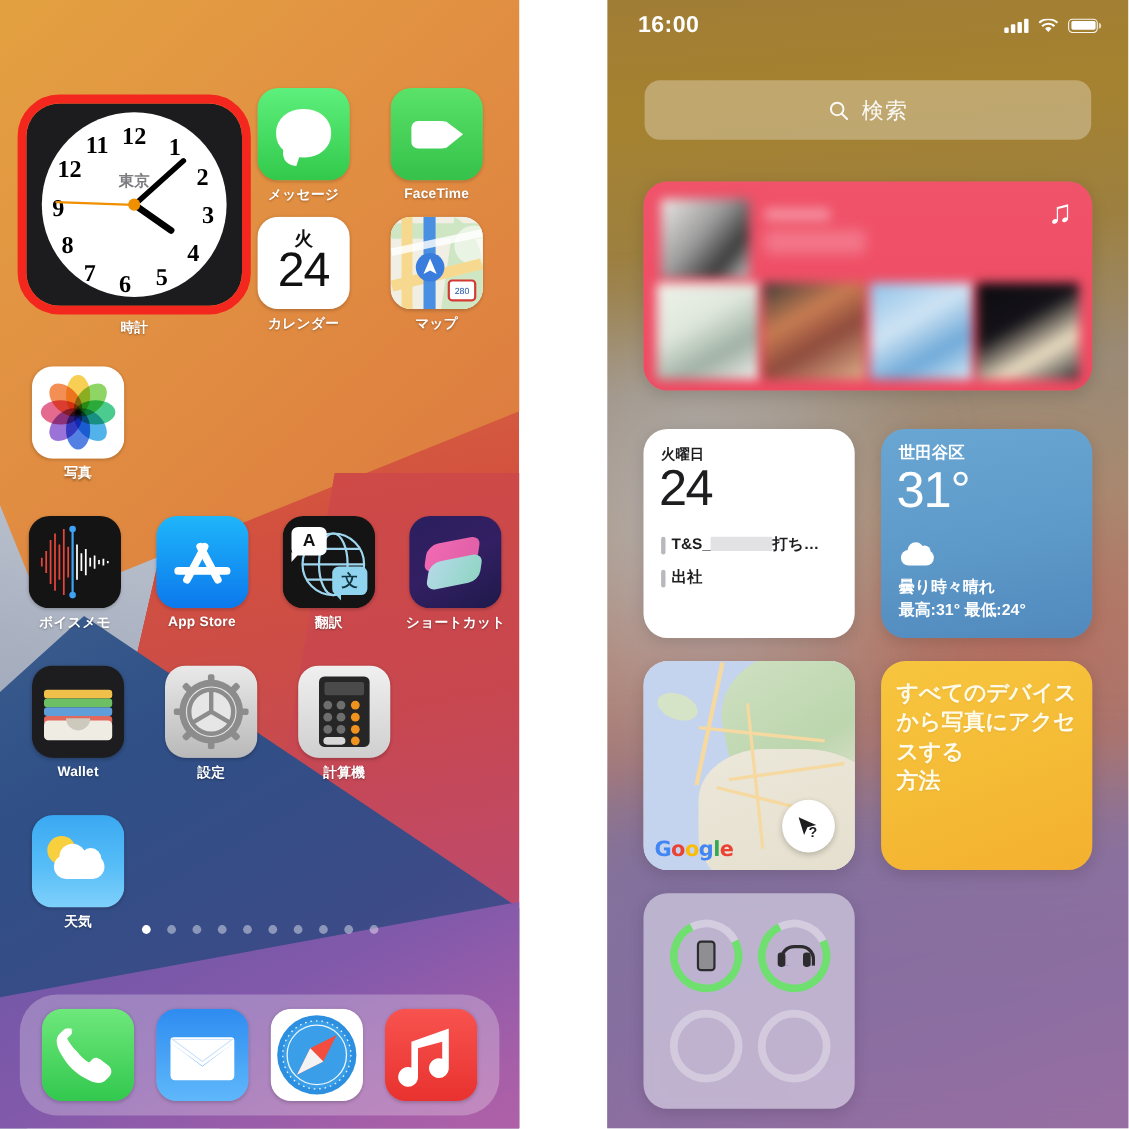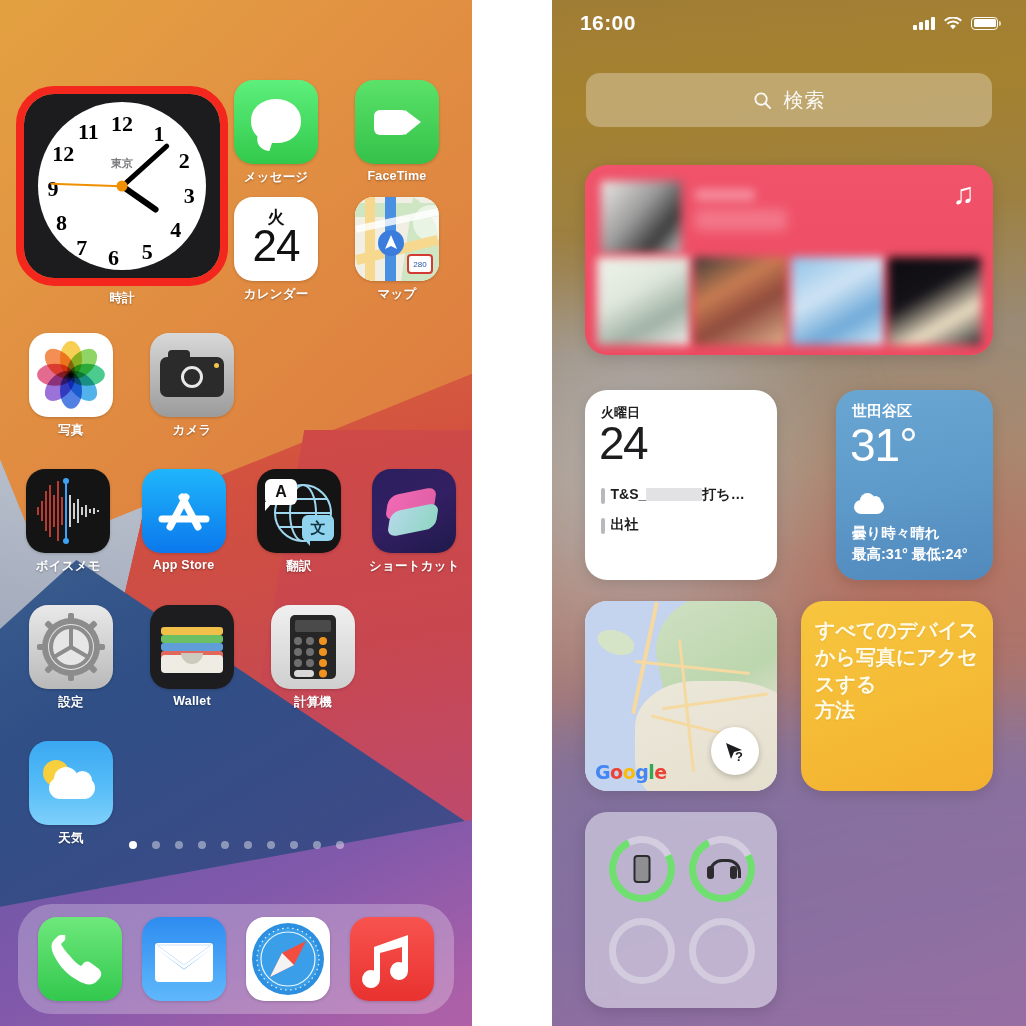--- a/index.html
+++ b/index.html
@@ -105,21 +105,21 @@
   
   .clock-widget { position:absolute; left:16px; top:86px; width:212px; height:200px; z-index:25; }
   .clock-hl { position:absolute; inset:0; border:8px solid #f4271e; border-radius:38px; }
   .clock-body { position:absolute; left:8px; top:8px; right:8px; bottom:8px;
                 background:#1c1c1e; border-radius:30px; overflow:hidden; }
   .clock-face { position:absolute; left:50%; top:50%; transform:translate(-50%,-50%);
                 width:168px; height:168px; border-radius:50%; background:#fff; }
   .cnum { position:absolute; font-size:22px; font-weight:700; color:#000;
           font-family:"Liberation Serif",serif; transform:translate(-50%,-50%); }
   .clock-city { position:absolute; left:50%; top:32%; transform:translateX(-50%);
-                font-size:11px; color:#7c7c80; font-weight:600; white-space:nowrap; }
+                font-size:14px; color:#7c7c80; font-weight:600; white-space:nowrap; }
   .hand { position:absolute; left:50%; top:50%; transform-origin:50% 100%;
           border-radius:3px; }
   .hand-h { width:6px; height:44px; background:#000; margin-left:-3px; margin-top:-44px; }
   .hand-m { width:5px; height:62px; background:#000; margin-left:-2.5px; margin-top:-62px; }
   .hand-s { width:2.4px; height:72px; background:#f09000; margin-left:-1.2px; margin-top:-72px; }
   .pin { position:absolute; left:50%; top:50%; width:11px; height:11px; border-radius:50%;
          background:#f09000; transform:translate(-50%,-50%); }
   .clock-label { position:absolute; left:0; right:0; top:204px; text-align:center;
                  color:#fff; font-size:12.5px; font-weight:600;
                  text-shadow:0 1px 2px rgba(0,0,0,.35); }
@@ -210,21 +210,21 @@
   .w-cal { left:33px; top:390px; width:192px; height:190px; background:#fff; }
   .cal-w-dow { position:absolute; left:16px; top:14px; font-size:13px; font-weight:700; color:#1d1d1f; }
   .cal-w-num { position:absolute; left:14px; top:26px; font-size:46px; font-weight:300;
                color:#1d1d1f; letter-spacing:-1.5px; }
   .cal-ev { position:absolute; left:16px; display:flex; align-items:flex-end; gap:6px; }
   .cal-ev .bar { width:3.5px; height:16px; background:#b9b9bd; border-radius:2px; flex:none; }
   .cal-ev .etxt { font-size:14px; font-weight:700; color:#1d1d1f; white-space:nowrap; }
   .redact { display:inline-block; width:56px; height:13px; background:#e2e2e4;
             vertical-align:-2px; border-radius:1px; }
 
-  .w-weather { right:33px; top:390px; width:157px; height:190px;
+  .w-weather { right:33px; top:390px; width:192px; height:190px;
                background:linear-gradient(170deg,#6aa6d2 0%,#5f9ccb 45%,#5189bd 100%); }
   .wx-city { position:absolute; left:16px; top:12px; font-size:15px; color:#fff; font-weight:600; }
   .wx-temp { position:absolute; left:14px; top:28px; font-size:46px; color:#fff;
              font-weight:200; letter-spacing:-1px; }
   .wx-cloud { position:absolute; left:18px; top:110px; width:30px; height:14px;
               background:#fff; border-radius:9px; }
   .wx-cloud::before{content:"";position:absolute;left:6px;top:-7px;width:15px;height:15px;
               border-radius:50%;background:#fff;}
   .wx-cloud::after{content:"";position:absolute;left:16px;top:-4px;width:11px;height:11px;
               border-radius:50%;background:#fff;}
@@ -382,31 +382,20 @@
             <div class="petal" style="transform:rotate(45deg);background:#7ed04f"></div>
             <div class="petal" style="transform:rotate(90deg);background:#33c47e"></div>
             <div class="petal" style="transform:rotate(135deg);background:#3aa9e8"></div>
             <div class="petal" style="transform:rotate(180deg);background:#3b6fe0"></div>
             <div class="petal" style="transform:rotate(225deg);background:#8d5fd3"></div>
             <div class="petal" style="transform:rotate(270deg);background:#e2557f"></div>
             <div class="petal" style="transform:rotate(315deg);background:#f2803c"></div>
           </div>
             </div>
           <div class="label">写真</div>
-        </div>
-        <div class="cell">
-          <div class="icon-wrap">
-              <div class="ic ic-camera">
-            <div class="cam-hump"></div>
-                <div class="cam-body"></div>
-                <div class="cam-lens"></div>
-                <div class="cam-dot"></div>
-          </div>
-            </div>
-          <div class="label">カメラ</div>
         </div>
       </div>
 
       <div class="row" style="margin-top:30px">
         <div class="cell">
           <div class="icon-wrap">
               <div class="ic ic-voice">
             <svg width="84" height="84" viewBox="0 0 84 84">
               <g stroke="#e4453c" stroke-width="1.6">
                 <line x1="8" y1="42" x2="8" y2="42"></line>
@@ -479,20 +468,33 @@
             <div style="position:absolute;left:18px;top:38px;width:46px;height:26px;border-radius:9px;transform:skewX(-20deg) rotate(-12deg);background:linear-gradient(110deg,#b4d9e8,#8fd6c3);"></div>
           </div>
             </div>
           <div class="label">ショートカット</div>
         </div>
       </div>
 
       <div class="row" style="margin-top:30px">
         <div class="cell">
           <div class="icon-wrap">
+              <div class="ic ic-wallet">
+            <div style="position:absolute;left:11px;top:22px;right:11px;height:8px;border-radius:3px;background:#f0c04a;"></div>
+            <div style="position:absolute;left:11px;top:30px;right:11px;height:8px;border-radius:3px;background:#6dbf63;"></div>
+            <div style="position:absolute;left:11px;top:38px;right:11px;height:8px;border-radius:3px;background:#5f9ed8;"></div>
+            <div style="position:absolute;left:11px;top:46px;right:11px;height:8px;border-radius:3px;background:#e0685c;"></div>
+            <div style="position:absolute;left:11px;top:50px;right:11px;bottom:16px;border-radius:4px;background:#efece3;"></div>
+            <div style="position:absolute;left:31px;top:48px;width:22px;height:11px;border-radius:0 0 11px 11px;background:#cdc9bd;"></div>
+          </div>
+            </div>
+          <div class="label">Wallet</div>
+        </div>
+        <div class="cell">
+          <div class="icon-wrap">
               <div class="ic ic-settings">
             <svg width="84" height="84" viewBox="0 0 84 84">
               <g fill="#8c8c8c">
                 <circle cx="42" cy="42" r="29"></circle>
               </g>
               <g fill="#e6e6e6">
                     <circle cx="42" cy="42" r="23"></circle>
                   </g>
               <g stroke="#8c8c8c" stroke-width="4" fill="none">
                 <circle cx="42" cy="42" r="20"></circle>
@@ -509,33 +511,20 @@
                 <rect x="17" y="59" width="6" height="9" rx="2" transform="rotate(45 20 64)"></rect>
                 <rect x="61" y="59" width="6" height="9" rx="2" transform="rotate(-45 64 64)"></rect>
               </g>
             </svg>
           </div>
             </div>
           <div class="label">設定</div>
         </div>
         <div class="cell">
           <div class="icon-wrap">
-              <div class="ic ic-wallet">
-            <div style="position:absolute;left:11px;top:22px;right:11px;height:8px;border-radius:3px;background:#f0c04a;"></div>
-            <div style="position:absolute;left:11px;top:30px;right:11px;height:8px;border-radius:3px;background:#6dbf63;"></div>
-            <div style="position:absolute;left:11px;top:38px;right:11px;height:8px;border-radius:3px;background:#5f9ed8;"></div>
-            <div style="position:absolute;left:11px;top:46px;right:11px;height:8px;border-radius:3px;background:#e0685c;"></div>
-            <div style="position:absolute;left:11px;top:50px;right:11px;bottom:16px;border-radius:4px;background:#efece3;"></div>
-            <div style="position:absolute;left:31px;top:48px;width:22px;height:11px;border-radius:0 0 11px 11px;background:#cdc9bd;"></div>
-          </div>
-            </div>
-          <div class="label">Wallet</div>
-        </div>
-        <div class="cell">
-          <div class="icon-wrap">
               <div class="ic ic-calc">
             <div style="position:absolute;left:19px;top:10px;right:19px;bottom:10px;background:#262626;border-radius:5px;"></div>
             <div style="position:absolute;left:24px;top:15px;right:24px;height:12px;background:#4a4a4a;border-radius:2px;"></div>
             <svg style="position:absolute;left:22px;top:31px;" width="40" height="42" viewBox="0 0 40 42">
               <g fill="#6e6e6e">
                 <circle cx="5" cy="5" r="4"></circle>
                     <circle cx="17" cy="5" r="4"></circle>
                 <circle cx="5" cy="16" r="4"></circle>
                     <circle cx="17" cy="16" r="4"></circle>
                 <circle cx="5" cy="27" r="4"></circle>

